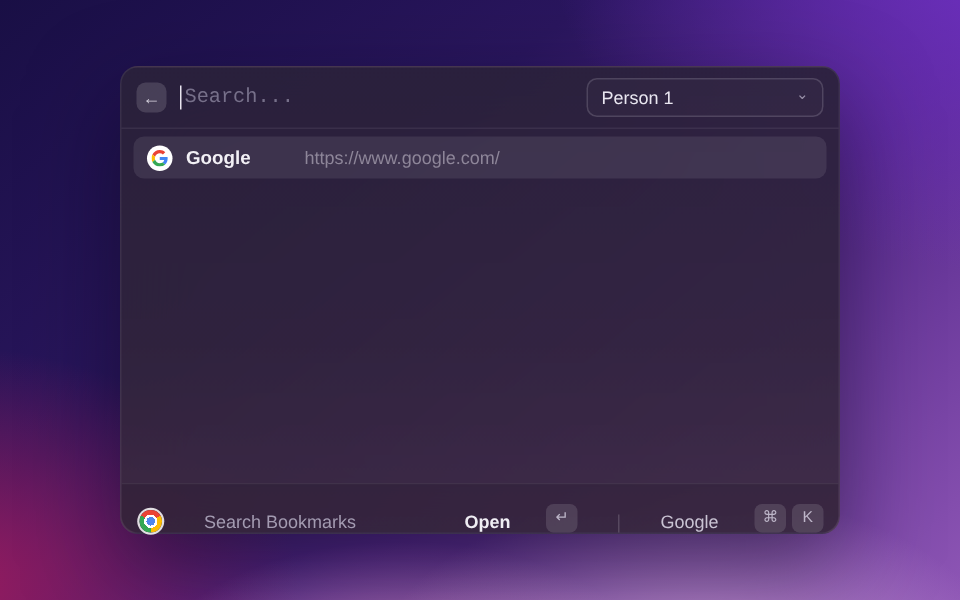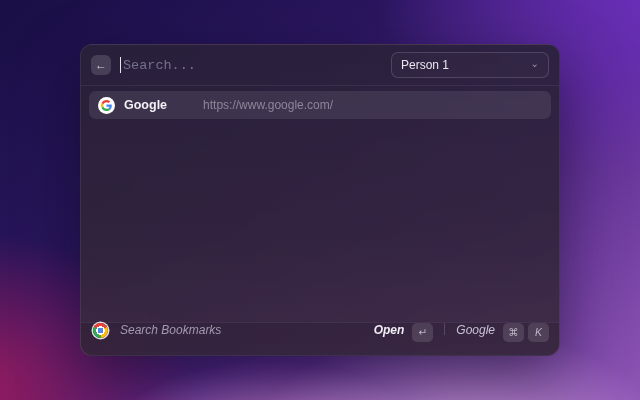--- a/index.html
+++ b/index.html
@@ -66,22 +66,22 @@
   }
   .g-badge svg { width:11px; height:11px; display:block; }
   .result-title { font-size:12.5px; font-weight:700; color:#f2f0f5; flex:0 0 auto; }
   .result-url { font-size:12px; color:#8e8699; flex:0 0 auto;padding-left:27px; }
 
   
   .footer {
     flex:0 0 auto; height:33px; border-top:1px solid rgba(255,255,255,.07);
     background:rgba(20,14,28,.18);
     border-radius:0 0 12px 12px;
-    display:flex; align-items:flex-start; padding:0 10px; gap:8px;
-    font-size:12px; color:#a39bb1;font-style:italic;
+    display:flex; align-items:flex-end; padding:0 10px; gap:24px;
+    font-size:12px; color:#a39bb1;
   }
   .chrome-icon {
     width:15px; height:15px; border-radius:50%; flex:0 0 auto;
     background:
       radial-gradient(circle at 50% 50%, #4f86ec 0 27%, #ffffff 27% 42%, rgba(0,0,0,0) 42%),
       conic-gradient(from -60deg, #ea4335 0 120deg, #fbbc05 120deg 240deg, #34a853 240deg 360deg);
     box-shadow:0 0 0 1.5px rgba(255,255,255,.85);
     margin-left:2px;
   }
   .footer .source-label { flex:0 0 auto; margin-left:4px; }

